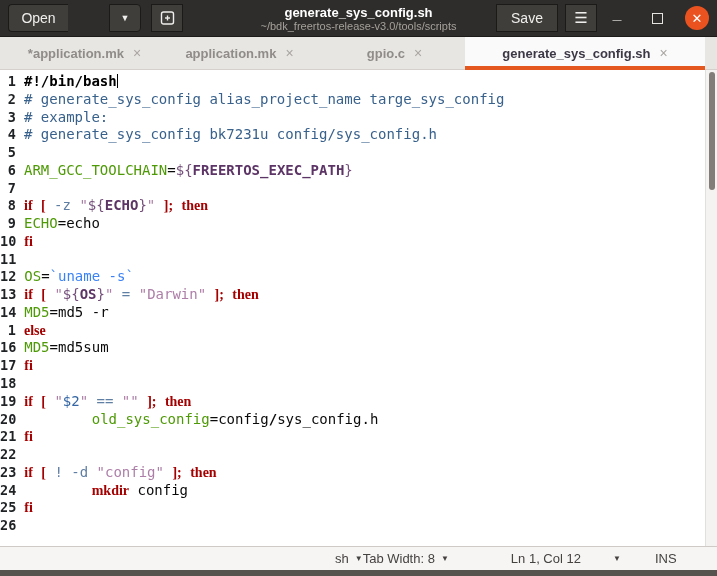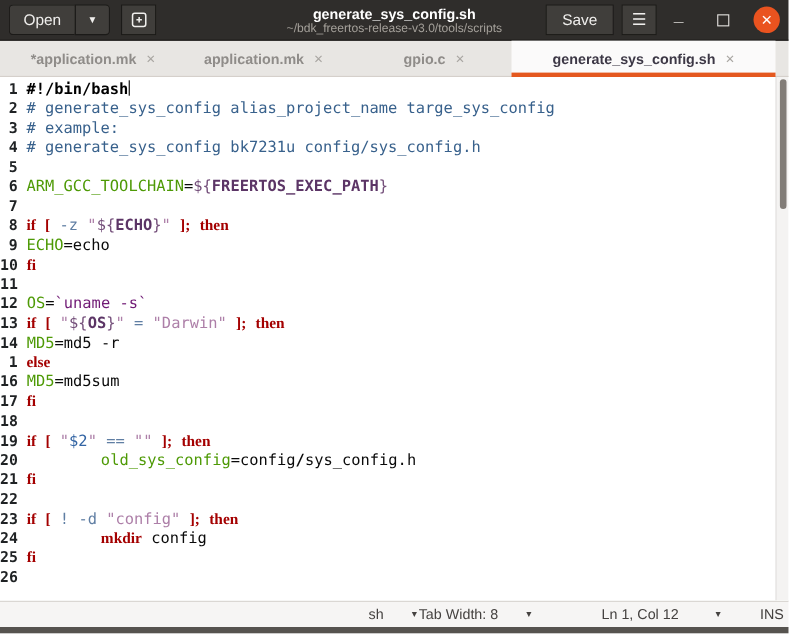--- a/index.html
+++ b/index.html
@@ -3,21 +3,21 @@
 <meta charset="utf-8">
 <style>
   * { margin:0; padding:0; box-sizing:border-box; }
   html,body { width:717px; height:576px; overflow:hidden; }
   body { font-family:"Liberation Sans", sans-serif; background:#fff; position:relative; }
   .window { position:absolute; inset:0; display:flex; flex-direction:column; }
 
   
   .titlebar { height:37px; background:#2f2d2b; display:flex; align-items:center; position:relative; flex:0 0 auto; border-bottom:1px solid #1c1b19; }
   .tb-btn { background:#403e3b; border:1px solid #1b1a18; color:#f0efed; font-size:14px; height:28px; display:flex; align-items:center; justify-content:center; border-radius:0; cursor:default; }
-  .open-group { display:flex; margin-left:8px; }
+  .open-group { display:flex; margin-left:8px;gap:41px; }
   .open-main { width:60px; border-radius:4px 0 0 4px; border-right:none; }
   .open-caret { width:32px; border-radius:0 4px 4px 0; font-size:9px; }
   .newtab { width:32px; margin-left:10px; }
   .title-block { position:absolute; left:0; right:0; top:0; height:37px; display:flex; flex-direction:column; align-items:center; justify-content:center; pointer-events:none; }
   .title-main { color:#ffffff; font-weight:bold; font-size:13px; line-height:15px; }
   .title-sub { color:#a4a09a; font-size:11px; line-height:13px; }
   .tb-right { margin-left:auto; display:flex; align-items:center; }
   .save { width:62px; }
   .menu { width:32px; margin-left:7px; font-size:15px; letter-spacing:0; }
   .winctl { width:40px; display:flex; align-items:center; justify-content:center; color:#e6e4e1; font-size:13px; }
@@ -43,30 +43,30 @@
   .tk-boldplain { color:#0a0a0a; font-weight:bold; }
   .tk-shebang { color:#000000; font-weight:bold; }
   .tk-comment { color:#38618c; }
   .tk-kw { color:#a40000; font-weight:bold;font-family:Liberation Serif, serif; }
   .tk-var { color:#4e9a06; }
   .tk-str { color:#ad7fa8; }
   .tk-vx { color:#75507b; }
   .tk-vn { color:#5c3566; font-weight:bold; }
   .tk-blue { color:#3465a4; }
   .tk-op { color:#5f7ea3; }
-  .tk-bt { color:#701a75; }
+  .tk-bt { color:#3b82f6; }
   .caret { display:inline-block; width:1px; height:14px; background:#000; vertical-align:-2px; }
 
   
   .vscroll { position:absolute; top:0; right:0; bottom:0; width:12px; background:#f4f3f2; border-left:1px solid #e2e0de; }
   .vthumb { position:absolute; top:2px; right:2px; width:6px; height:118px; background:#827d78; border-radius:3px; }
 
   
   .statusbar { height:24px; flex:0 0 auto; background:#f6f5f4; border-top:1px solid #cfcac5; display:flex; align-items:center; font-size:13px; color:#454240; }
-  .sb-item { display:flex; align-items:center; gap:24px; cursor:default; }
+  .sb-item { display:flex; align-items:center; gap:6px; cursor:default; }
   .sb-caret { font-size:8px; color:#454240; }
   .sb-lang { margin-left:335px; }
   .sb-tabw { }
   .sb-pos { margin-left:62px; }
   .sb-goto { margin-left:32px; }
   .sb-ins { margin-left:34px; }
 
   .bottom-strip { height:6px; flex:0 0 auto; background:#56534f; }
 </style>
 </head>

